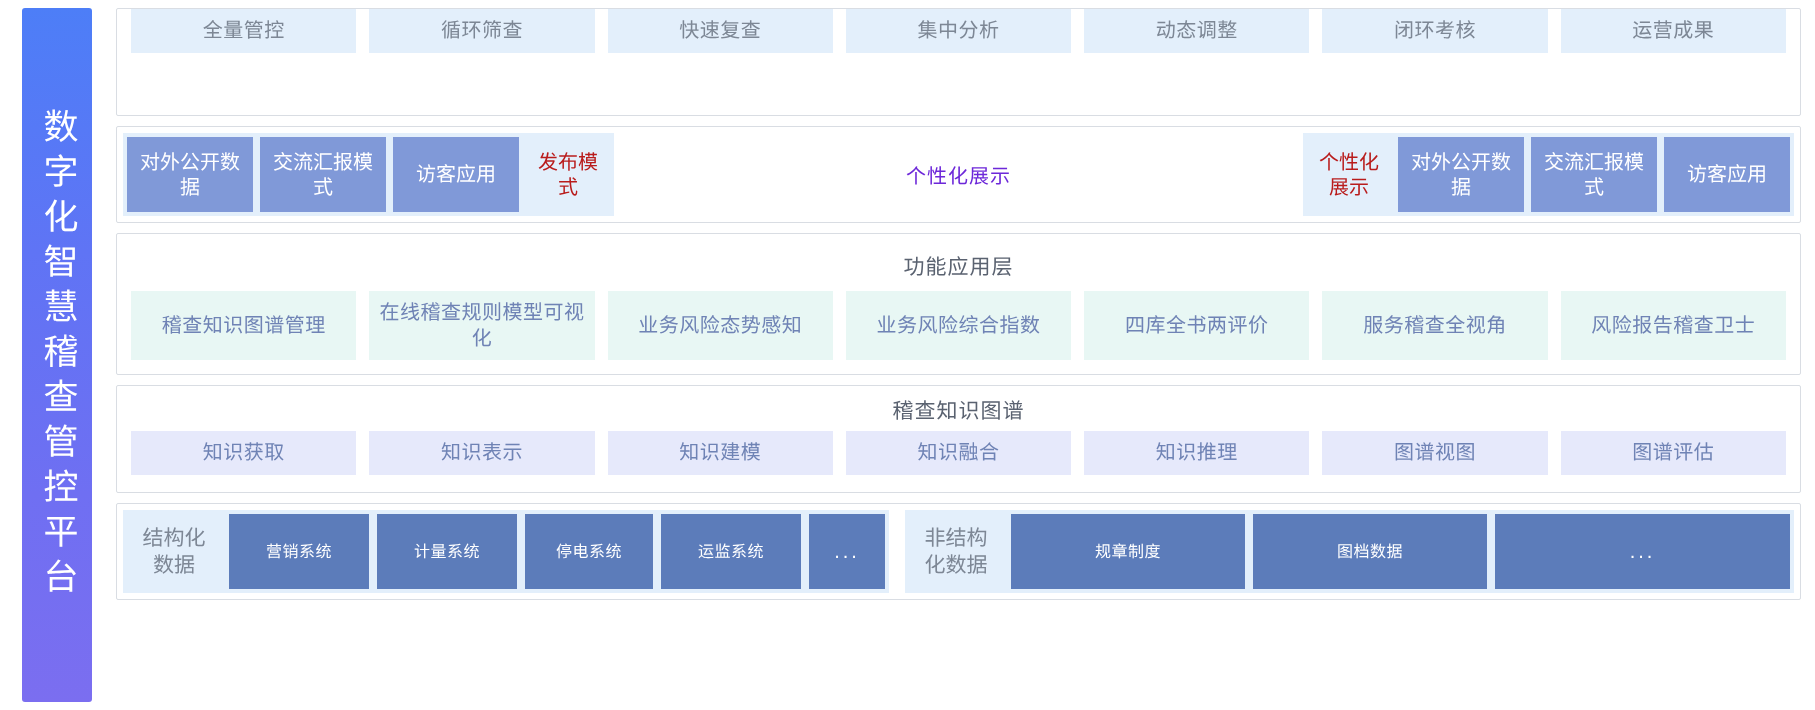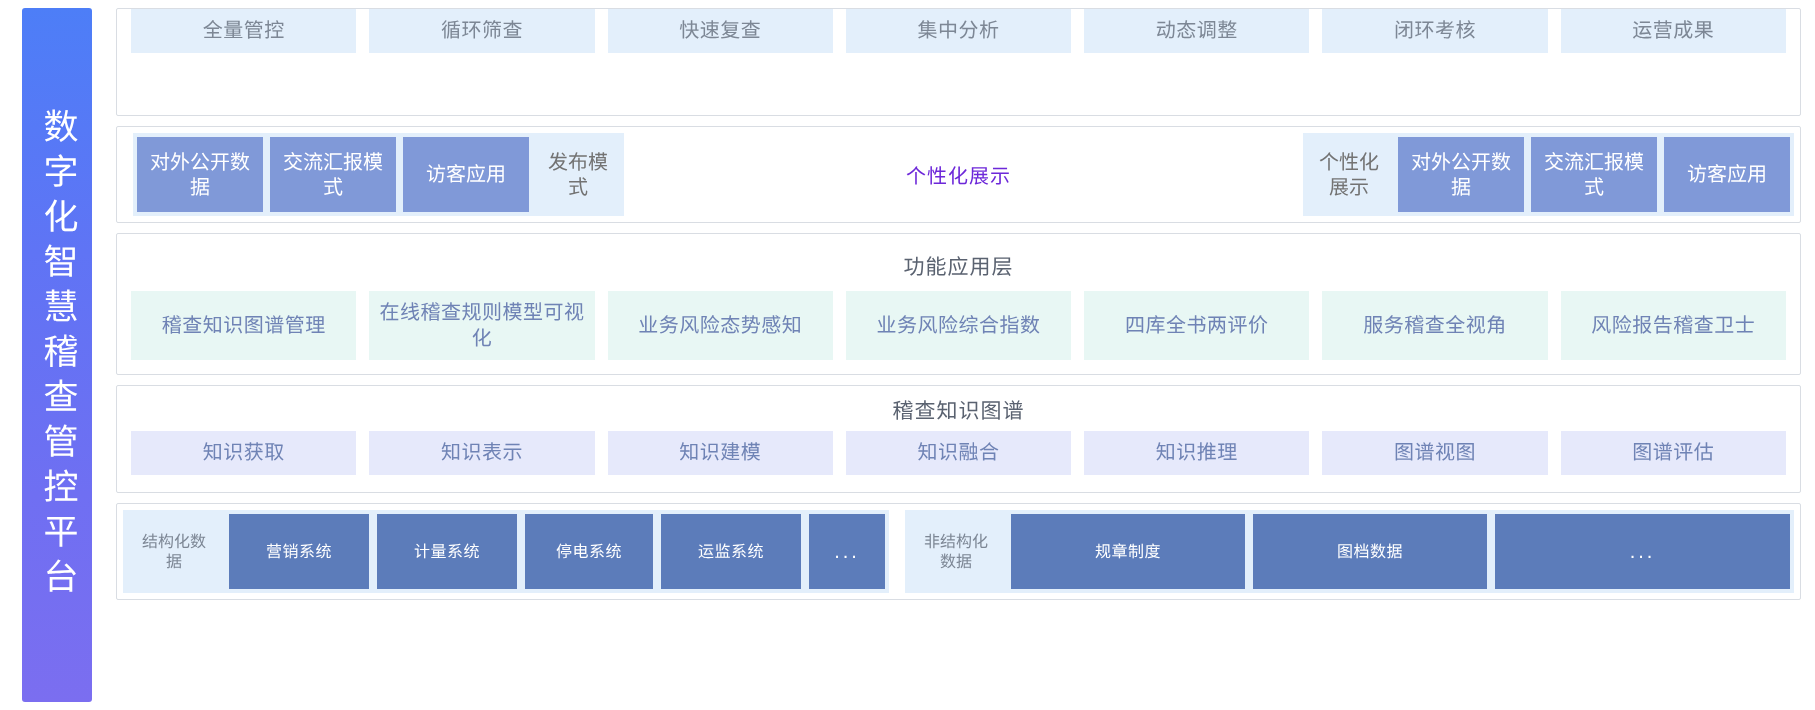--- a/index.html
+++ b/index.html
@@ -119,39 +119,38 @@
     align-items: stretch;
     height: 100%;
   }
   .pers-group {
     display: flex;
     align-items: stretch;
     background: #e3effb;
     padding: 4px;
     gap: 7px;
     box-sizing: border-box;
-    margin-left: 10px;
   }
   .pers-chip {
     display: flex;
     align-items: center;
     justify-content: center;
     text-align: center;
     font-size: 20px;
     line-height: 1.25;
     box-sizing: border-box;
     padding: 0 10px;
   }
   .pers-chip.solid {
     background: #8099d8;
     color: #ffffff;
   }
   .pers-chip.ghost {
     background: transparent;
-    color: #737373;
+    color: #b91c1c;
   }
   .pers-center {
     flex: 1 1 auto;
     display: flex;
     align-items: center;
     justify-content: center;
     color: #6d28d9;
     font-size: 20px;
     letter-spacing: 1px;
     background: #ffffff;
@@ -196,21 +195,21 @@
     box-sizing: border-box;
   }
   .data-group.structured { flex: 0 0 auto; }
   .data-group.unstructured { flex: 1 1 auto; min-width: 0; }
   .data-label {
     display: flex;
     align-items: center;
     justify-content: center;
     text-align: center;
     color: #7d8795;
-    font-size: 16px;
+    font-size: 21px;
     line-height: 1.25;
     padding: 0 14px;
     box-sizing: border-box;
     flex: 0 0 auto;
   }
   .data-chip {
     display: flex;
     align-items: center;
     justify-content: center;
     text-align: center;

